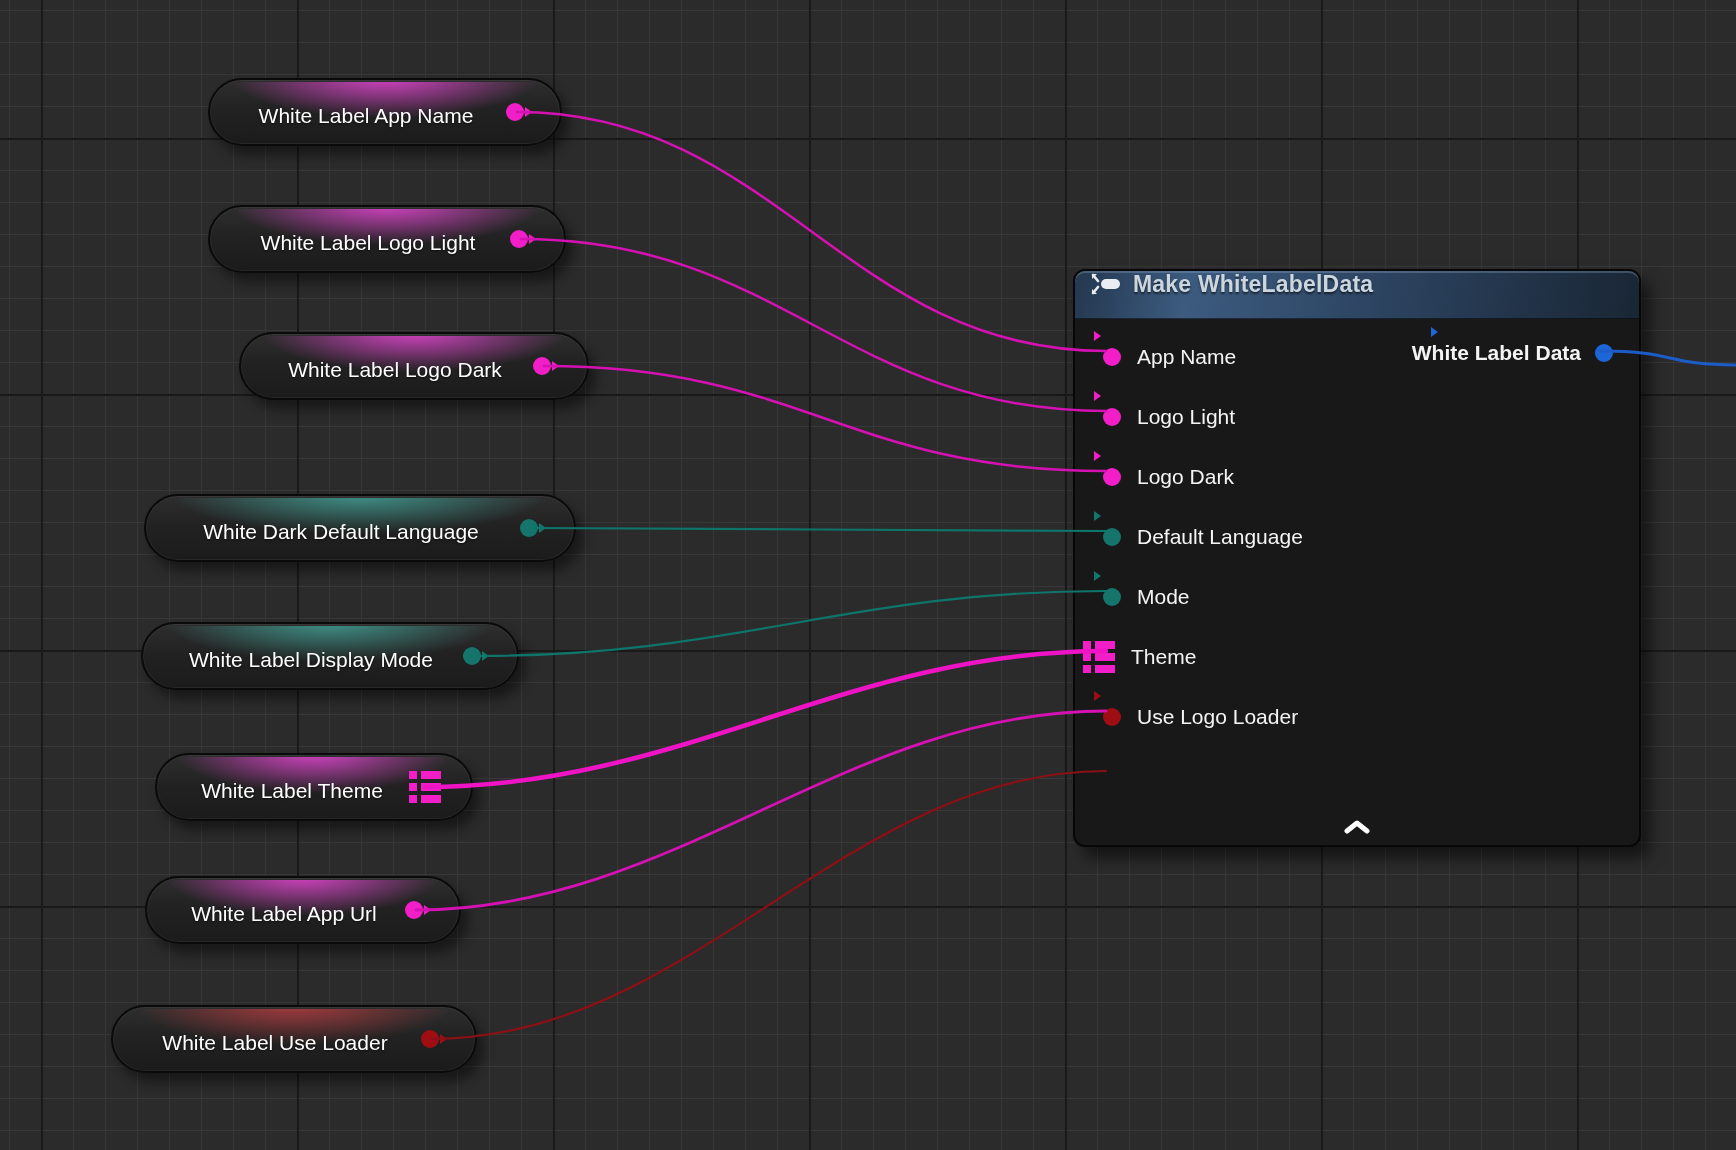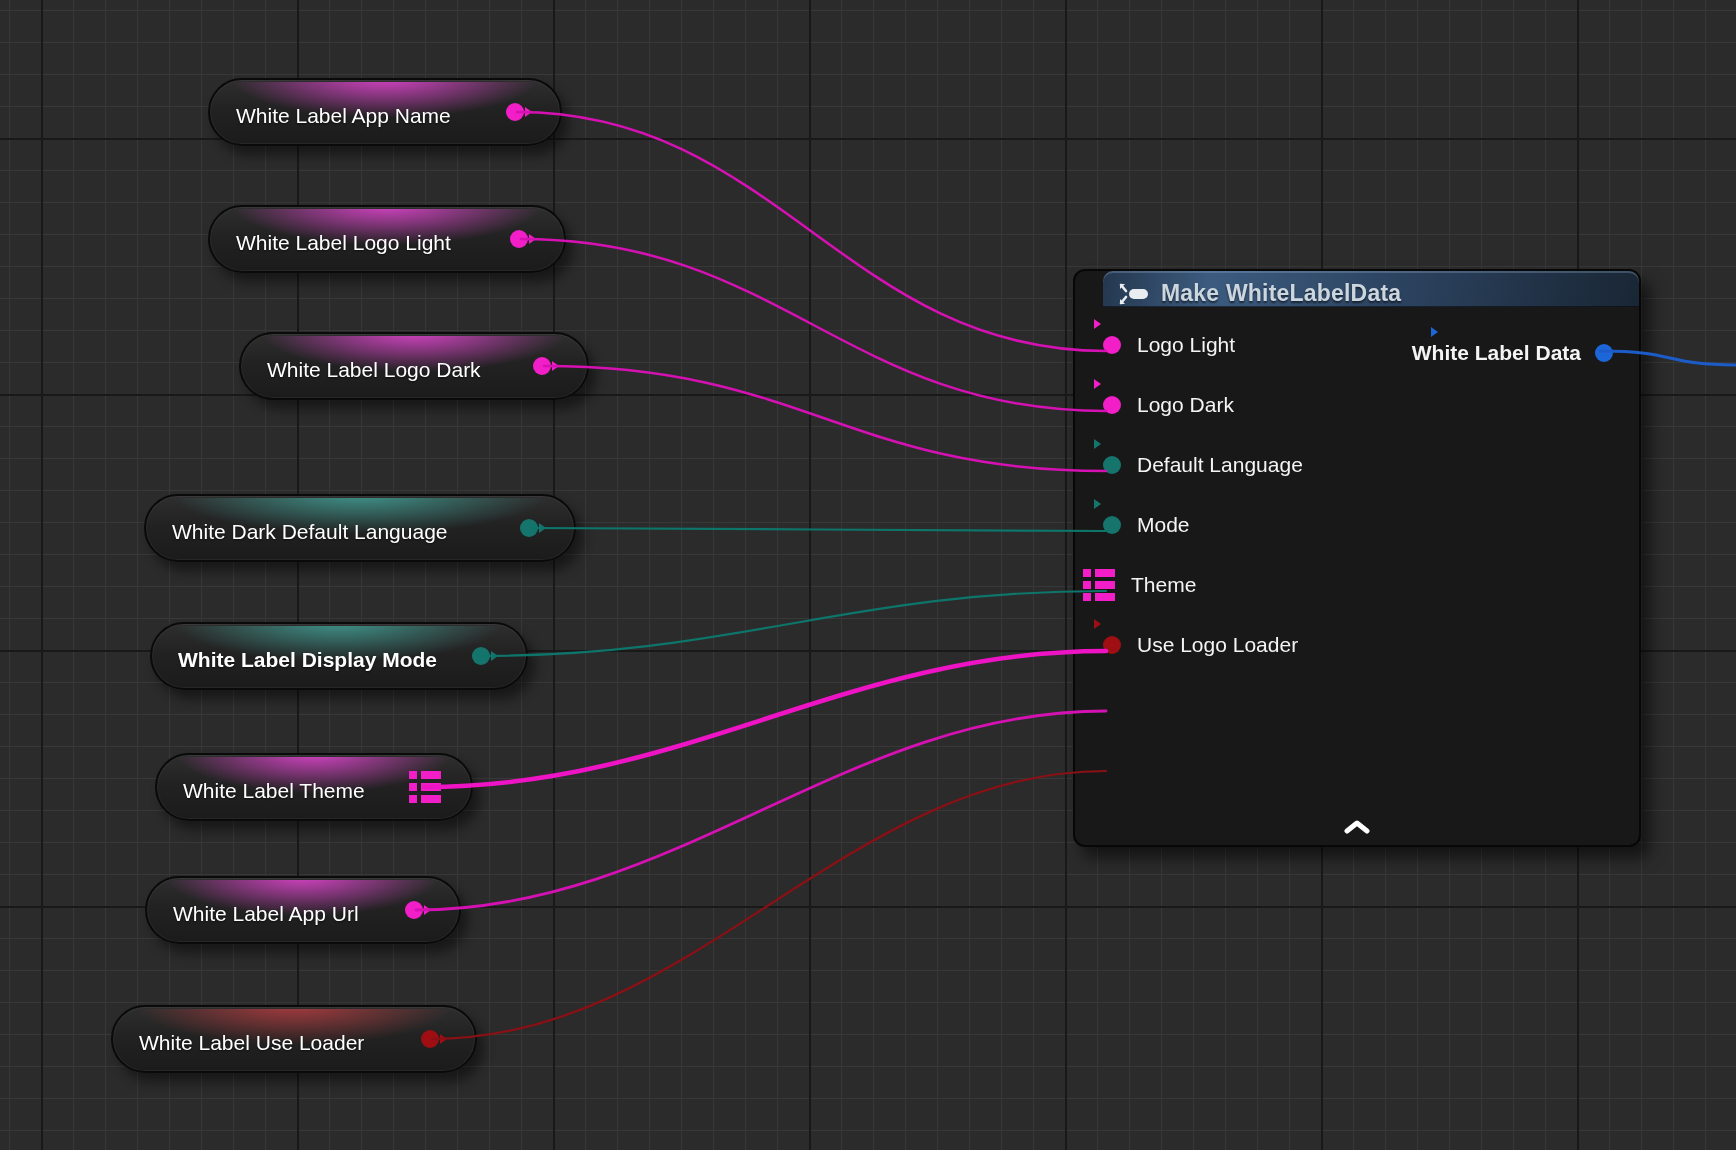--- a/index.html
+++ b/index.html
@@ -24,20 +24,21 @@
   
   .getter {
     position: absolute;
     height: 68px;
     border-radius: 34px;
     background: linear-gradient(180deg, #2e2e2e 0%, #222222 45%, #1b1b1b 100%);
     border: 2px solid #0a0a0a;
     box-shadow: 7px 9px 12px rgba(0,0,0,0.45), inset 0 0 0 1px rgba(255,255,255,0.05);
     display: flex;
     align-items: center;
+    justify-content: center;
     padding: 8px 64px 0 26px;
   }
   .getter::before {
     content: "";
     position: absolute;
     inset: 2px;
     border-radius: 30px;
     background: radial-gradient(62% 95% at 50% -8%, var(--glow) 0%, rgba(0,0,0,0) 72%);
     pointer-events: none;
   }
@@ -96,29 +97,28 @@
     left: 1073px;
     top: 269px;
     width: 568px;
     height: 578px;
     border-radius: 12px;
     background: #181818;
     border: 2px solid #070707;
     box-shadow: 9px 11px 16px rgba(0,0,0,0.55);
   }
   .make-header {
-    height: 36px;
+    height: 48px;
     border-radius: 10px 10px 0 0;
     background: linear-gradient(100deg, #24374e 0%, #3c5b7f 20%, #2c4360 55%, #192634 100%);
     box-shadow: inset 0 2px 0 rgba(150,180,210,0.30), inset 0 -1px 0 rgba(0,0,0,0.5);
     display: flex;
-    align-items: flex-end;
+    align-items: flex-start;
     gap: 10px;
     padding: 0 14px;
-    margin-left: 28px;
   }
   .make-title {
     color: #ccd6df;
     font-size: 23px;
     font-weight: bold;
     letter-spacing: 0.2px;
     text-shadow: 0 2px 2px rgba(0,0,0,0.55);
     white-space: nowrap;
   }
   .pin-rows { padding-top: 8px; }
@@ -190,21 +190,21 @@
   <div class="getter magenta" style="left:239px; top:332px; width:350px;">
     <span class="label">White Label Logo Dark</span>
     <span class="pin p-string"></span>
   </div>
 
   <div class="getter teal" style="left:144px; top:494px; width:432px;">
     <span class="label">White Dark Default Language</span>
     <span class="pin p-enum"></span>
   </div>
 
-  <div class="getter teal" style="left:150px; top:622px; width:378px;font-weight:bold;">
+  <div class="getter teal" style="left:141px; top:622px; width:378px;">
     <span class="label">White Label Display Mode</span>
     <span class="pin p-enum"></span>
   </div>
 
   <div class="getter magenta" style="left:155px; top:753px; width:318px; padding-right:70px;">
     <span class="label">White Label Theme</span>
     <span class="struct-icon">
         <i></i>
         <i></i>
         <i></i>
@@ -236,20 +236,24 @@
           <path d="M3 18 L3 23 L8 23 Z" fill="#e9edf1"></path>
           <rect x="12" y="8" width="19" height="10" rx="5" fill="#e9edf1"></rect>
         </svg>
       </span>
       <span class="make-title">Make WhiteLabelData</span>
     </div>
 
     <div class="pin-rows">
       <div class="pin-row">
         <span class="pin p-string"></span>
+        <span class="pin-label">App Name</span>
+      </div>
+      <div class="pin-row">
+        <span class="pin p-string"></span>
         <span class="pin-label">Logo Light</span>
       </div>
       <div class="pin-row">
         <span class="pin p-string"></span>
         <span class="pin-label">Logo Dark</span>
       </div>
       <div class="pin-row">
         <span class="pin p-enum"></span>
         <span class="pin-label">Default Language</span>
       </div>

